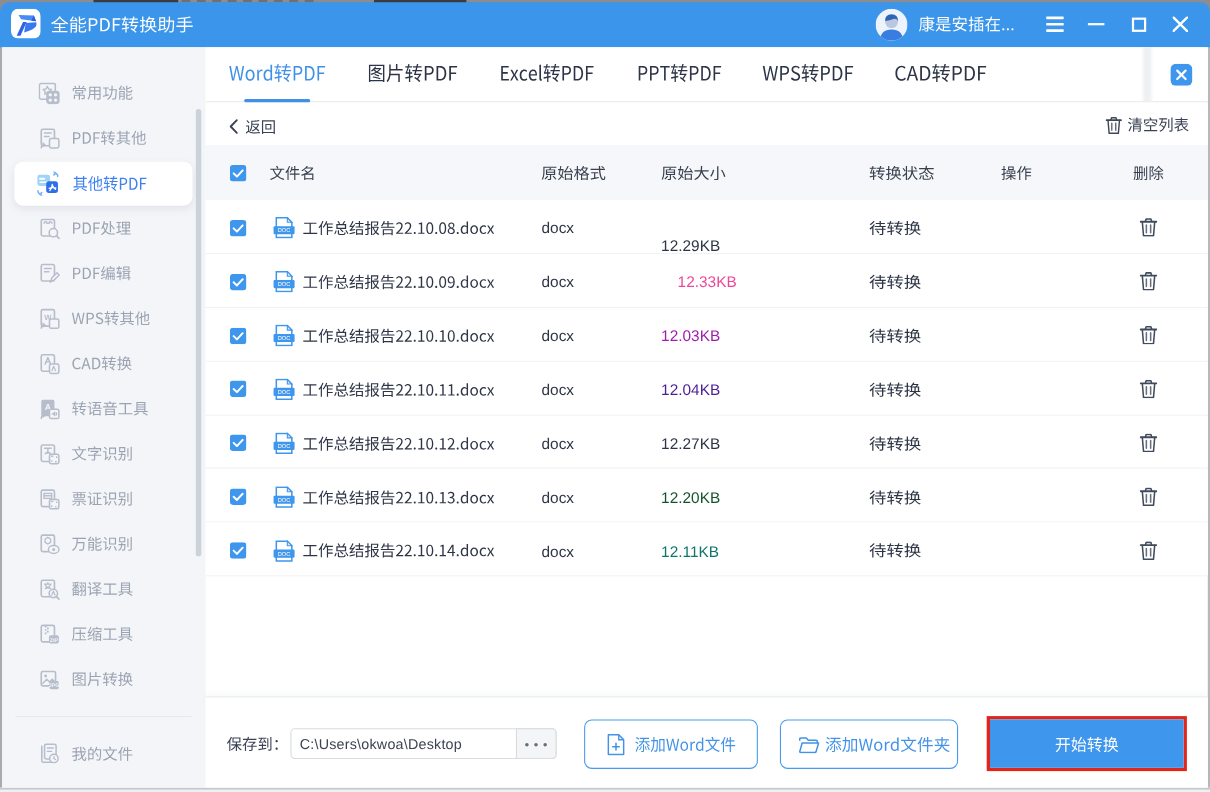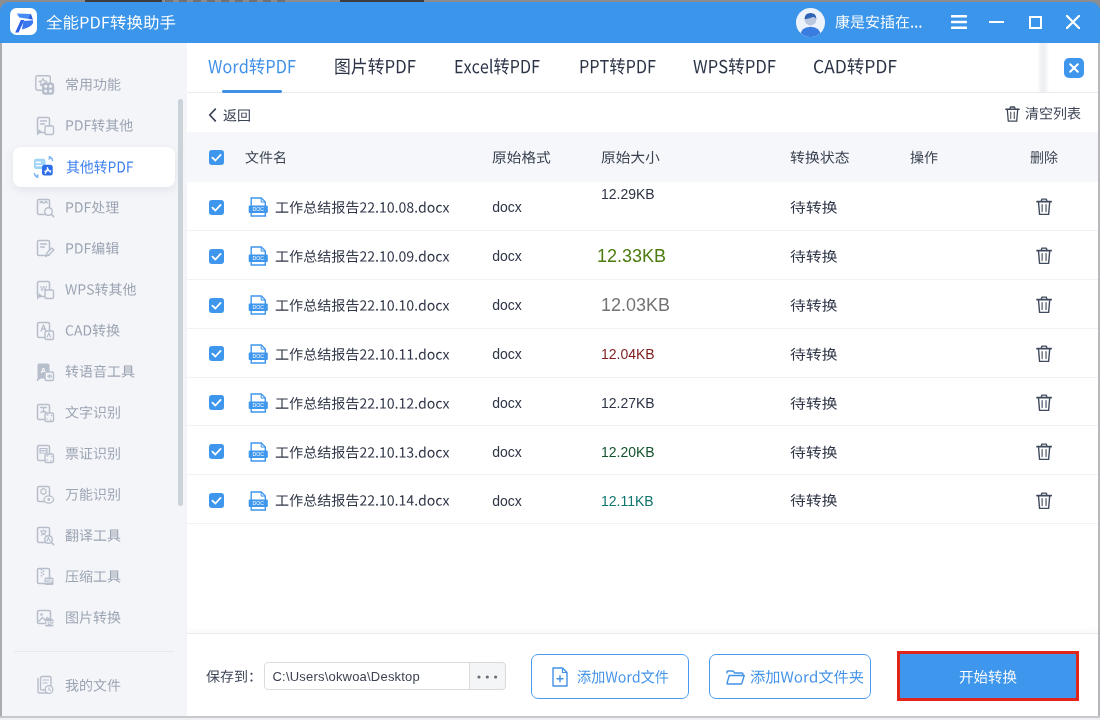--- a/index.html
+++ b/index.html
@@ -593,21 +593,21 @@
       <use href="#g1" x="8776"></use>
       <use href="#g6" x="9331"></use>
       <use href="#g0" x="9886"></use>
       <use href="#g18" x="10164"></use>
       <use href="#g21" x="10784"></use>
       <use href="#g17" x="11390"></use>
       <use href="#g23" x="11900"></use>
     </g>
   </svg>
 <div class="abs" style="left:492.3px;top:198.2px;font-size:14px;color:#2e3546;line-height:18px">docx</div>
-<div class="abs" style="left:601px;top:185px;font-size:14px;color:#2e3546;line-height:18px">12.29KB</div>
+<div class="abs" style="left:601px;top:214px;font-size:14px;color:#2e3546;line-height:18px">12.29KB</div>
 <svg style="position:absolute;left:790.0px;top:200.0px;overflow:visible" width="49" height="15" fill="#2e3546">
     <g transform="translate(0,12.60) scale(0.015833,-0.014000)">
       <use href="#g59" x="0"></use>
       <use href="#g90" x="1000"></use>
       <use href="#g65" x="2000"></use>
     </g>
   </svg>
 <svg class="abs" style="left:1035.5px;top:198.2px" width="16" height="17">
     <use href="#trash" stroke="#414b5e" stroke-width="1.3" transform="scale(1.08)"></use>
   </svg>
@@ -635,21 +635,21 @@
       <use href="#g1" x="8776"></use>
       <use href="#g7" x="9331"></use>
       <use href="#g0" x="9886"></use>
       <use href="#g18" x="10164"></use>
       <use href="#g21" x="10784"></use>
       <use href="#g17" x="11390"></use>
       <use href="#g23" x="11900"></use>
     </g>
   </svg>
 <div class="abs" style="left:492.3px;top:247.1px;font-size:14px;color:#2e3546;line-height:18px">docx</div>
-<div class="abs" style="left:597px;top:247.1px;font-size:18px;color:#4d7c0f;line-height:18px">12.33KB</div>
+<div class="abs" style="left:616px;top:247.1px;font-size:14px;color:#ec4899;line-height:18px">12.33KB</div>
 <svg style="position:absolute;left:790.0px;top:248.9px;overflow:visible" width="49" height="15" fill="#2e3546">
     <g transform="translate(0,12.60) scale(0.015833,-0.014000)">
       <use href="#g59" x="0"></use>
       <use href="#g90" x="1000"></use>
       <use href="#g65" x="2000"></use>
     </g>
   </svg>
 <svg class="abs" style="left:1035.5px;top:247.1px" width="16" height="17">
     <use href="#trash" stroke="#414b5e" stroke-width="1.3" transform="scale(1.08)"></use>
   </svg>
@@ -677,21 +677,21 @@
       <use href="#g2" x="8776"></use>
       <use href="#g1" x="9331"></use>
       <use href="#g0" x="9886"></use>
       <use href="#g18" x="10164"></use>
       <use href="#g21" x="10784"></use>
       <use href="#g17" x="11390"></use>
       <use href="#g23" x="11900"></use>
     </g>
   </svg>
 <div class="abs" style="left:492.3px;top:296.1px;font-size:14px;color:#2e3546;line-height:18px">docx</div>
-<div class="abs" style="left:601px;top:296.1px;font-size:18px;color:#737373;line-height:18px">12.03KB</div>
+<div class="abs" style="left:601px;top:296.1px;font-size:14px;color:#a21caf;line-height:18px">12.03KB</div>
 <svg style="position:absolute;left:790.0px;top:297.8px;overflow:visible" width="49" height="15" fill="#2e3546">
     <g transform="translate(0,12.60) scale(0.015833,-0.014000)">
       <use href="#g59" x="0"></use>
       <use href="#g90" x="1000"></use>
       <use href="#g65" x="2000"></use>
     </g>
   </svg>
 <svg class="abs" style="left:1035.5px;top:296.1px" width="16" height="17">
     <use href="#trash" stroke="#414b5e" stroke-width="1.3" transform="scale(1.08)"></use>
   </svg>
@@ -719,21 +719,21 @@
       <use href="#g2" x="8776"></use>
       <use href="#g2" x="9331"></use>
       <use href="#g0" x="9886"></use>
       <use href="#g18" x="10164"></use>
       <use href="#g21" x="10784"></use>
       <use href="#g17" x="11390"></use>
       <use href="#g23" x="11900"></use>
     </g>
   </svg>
 <div class="abs" style="left:492.3px;top:344.9px;font-size:14px;color:#2e3546;line-height:18px">docx</div>
-<div class="abs" style="left:601px;top:344.9px;font-size:14px;color:#7f1d1d;line-height:18px">12.04KB</div>
+<div class="abs" style="left:601px;top:344.9px;font-size:14px;color:#4c1d95;line-height:18px">12.04KB</div>
 <svg style="position:absolute;left:790.0px;top:346.7px;overflow:visible" width="49" height="15" fill="#2e3546">
     <g transform="translate(0,12.60) scale(0.015833,-0.014000)">
       <use href="#g59" x="0"></use>
       <use href="#g90" x="1000"></use>
       <use href="#g65" x="2000"></use>
     </g>
   </svg>
 <svg class="abs" style="left:1035.5px;top:344.9px" width="16" height="17">
     <use href="#trash" stroke="#414b5e" stroke-width="1.3" transform="scale(1.08)"></use>
   </svg>

